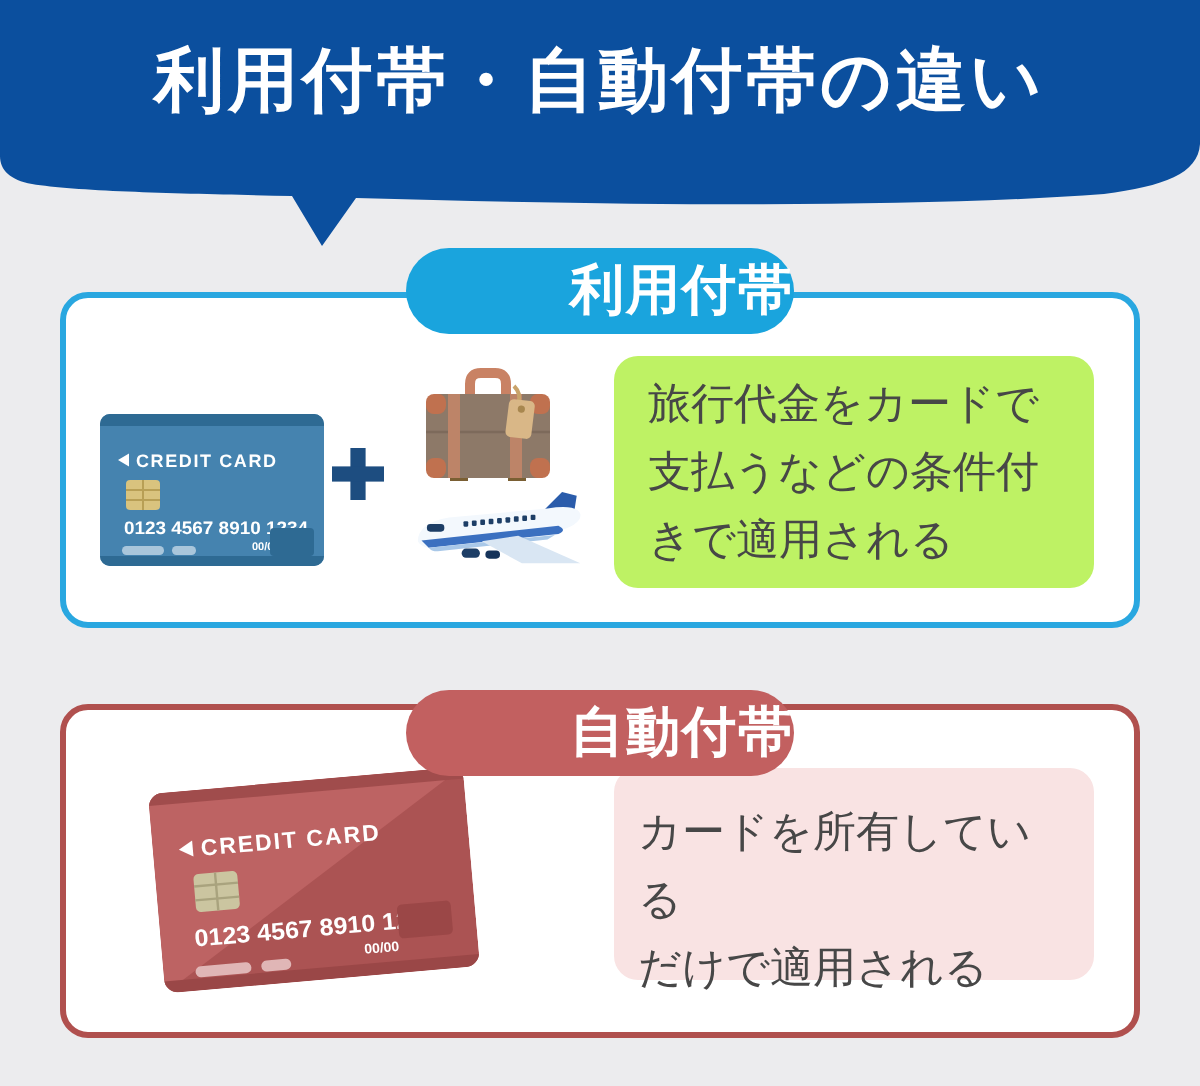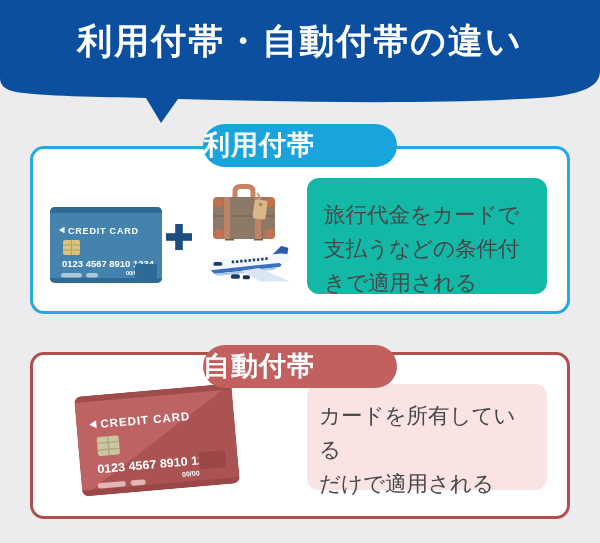--- a/index.html
+++ b/index.html
@@ -15,29 +15,29 @@
   }
   .card{
     position:absolute;left:30px;width:540px;background:#ffffff;
     border-radius:14px;box-sizing:border-box;
   }
   .card--blue{top:146px;height:168px;border:3px solid #29a7e0;}
   .card--red{top:352px;height:167px;border:3px solid #b0504e;}
   .pill{
     position:absolute;left:203px;width:194px;height:43px;border-radius:22px;
     color:#ffffff;font-size:27px;font-weight:bold;letter-spacing:1px;
-    text-align:left;line-height:43px;z-index:3;
+    text-align:right;line-height:43px;z-index:3;
   }
   .pill--blue{top:124px;background:#1aa4dd;}
   .pill--red{top:329px;background:#c26060;margin-top:16px;}
   .descbox{
     position:absolute;left:307px;width:240px;border-radius:12px;box-sizing:border-box;
     color:#474747;font-size:21.5px;line-height:34px;white-space:pre-line;z-index:2;
   }
-  .descbox--blue{top:178px;height:116px;background:#14b8a6;padding:20px 0 0 17px;}
+  .descbox--blue{top:178px;height:116px;background:#bef264;padding:7px 0 0 17px;}
   .descbox--red{top:384px;height:106px;background:#f9e3e3;padding:15px 16px 0 12px;}
   .cc-blue{position:absolute;left:50px;top:207px;width:112px;height:76px;z-index:2;}
   .plus{position:absolute;left:166px;top:224px;width:26px;height:26px;z-index:2;}
   .suitcase{position:absolute;left:211px;top:183px;width:66px;height:58px;z-index:2;}
   .airplane{position:absolute;left:204px;top:246px;width:92px;height:42px;z-index:2;}
   .cc-red-wrap{
     position:absolute;left:78px;top:390px;width:158px;height:100px;
     transform:rotate(-5deg);z-index:2;
   }
   .cc-red-wrap svg{width:158px;height:100px;display:block;}

